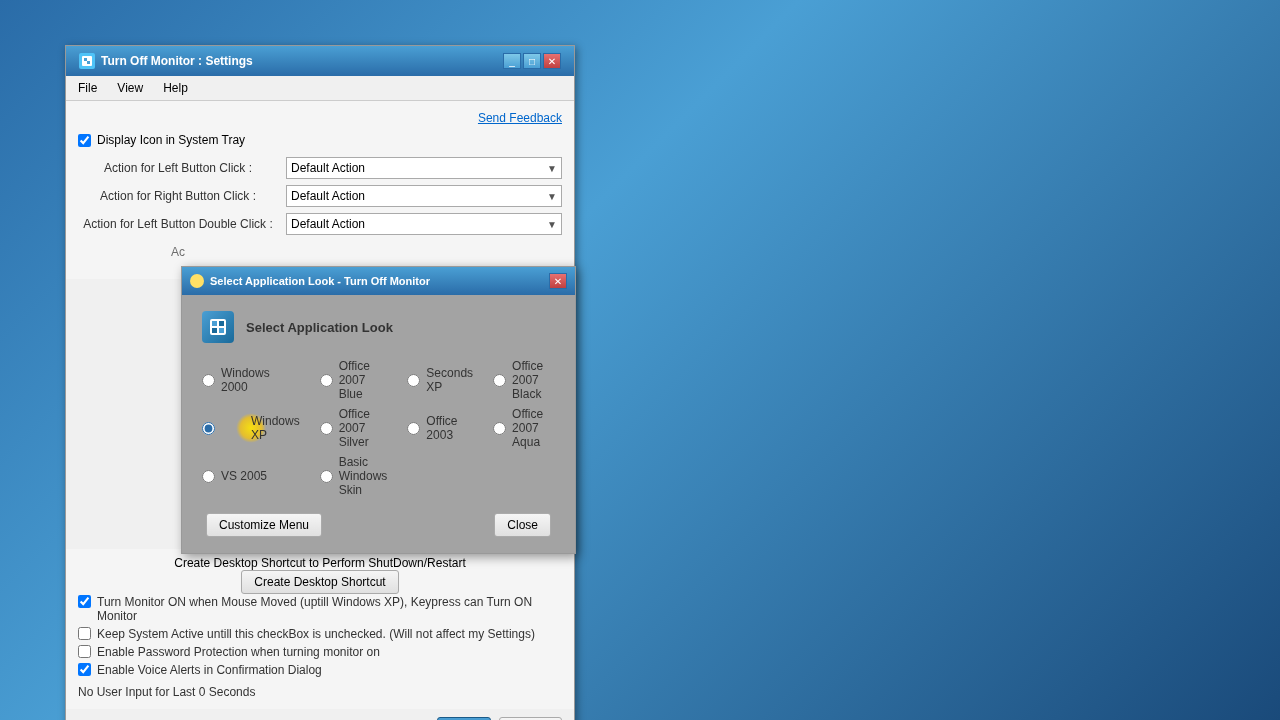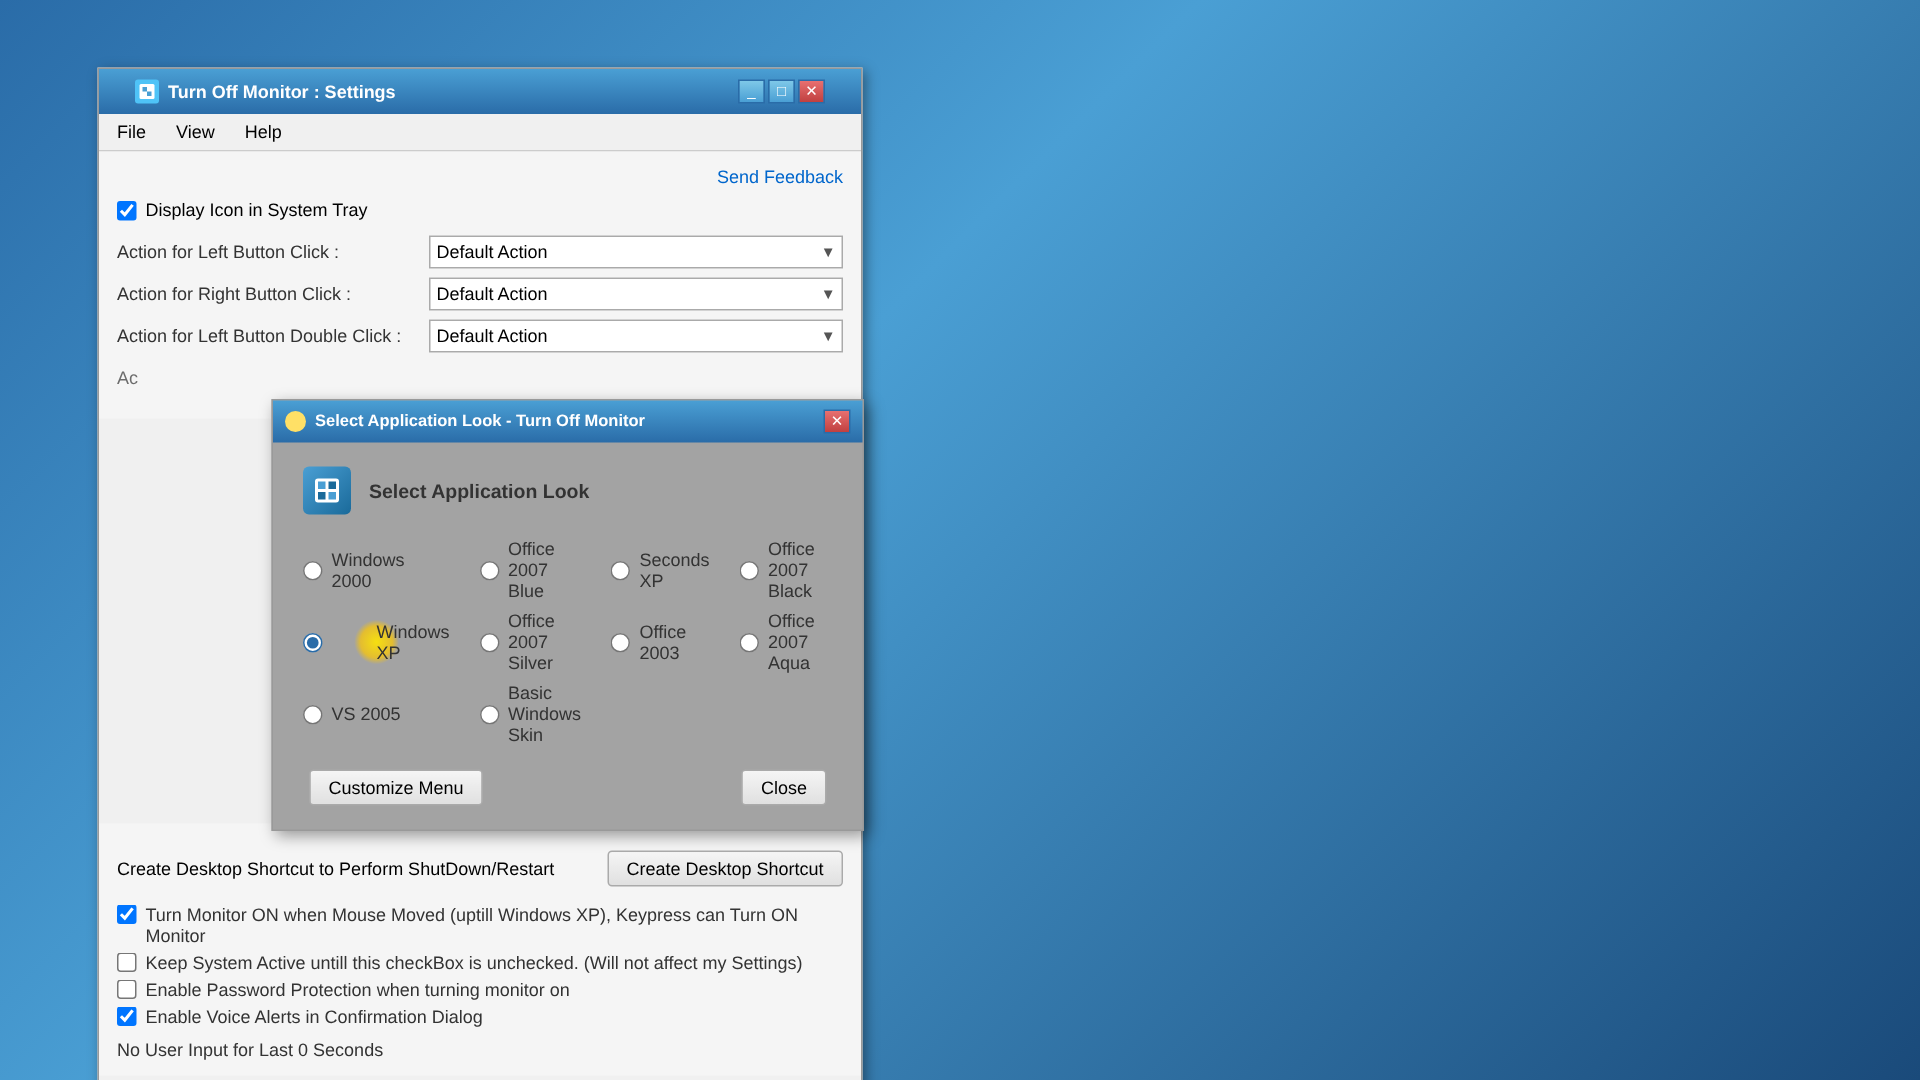--- a/index.html
+++ b/index.html
@@ -20,21 +20,21 @@
       top: 45px;
       width: 510px;
       background: #f0f0f0;
       border: 1px solid #999;
       box-shadow: 2px 2px 8px rgba(0,0,0,0.4);
     }
 
     .title-bar {
       background: linear-gradient(to bottom, #4a9fd4 0%, #2a6ca8 100%);
       color: white;
-      padding: 6px 24px;
+      padding: 6px 13px;
       display: flex;
       align-items: center;
       justify-content: space-between;
       height: 30px;
     }
 
     .title-bar-left {
       display: flex;
       align-items: center;
       gap: 6px;
@@ -99,41 +99,42 @@
       padding: 10px 12px;
       background: #f5f5f5;
     }
 
     .send-feedback {
       text-align: right;
       color: #0066cc;
       font-size: 12px;
       margin-bottom: 8px;
       cursor: pointer;
+      text-decoration: underline;
     }
 
     .checkbox-row {
       display: flex;
       align-items: center;
       gap: 6px;
       margin-bottom: 10px;
     }
 
     .form-row {
       display: flex;
       align-items: center;
       margin-bottom: 6px;
       gap: 8px;
     }
 
     .form-label {
       font-size: 12px;
       color: #333;
       min-width: 200px;
-      text-align: left;
+      text-align: center;
     }
 
     .dropdown {
       flex: 1;
       height: 22px;
       border: 1px solid #aaa;
       background: white;
       font-size: 12px;
       display: flex;
       align-items: center;
@@ -154,21 +155,22 @@
 
     .bottom-section {
       padding: 6px 12px;
       background: #f5f5f5;
     }
 
     .shortcut-row {
       display: flex;
       align-items: center;
       justify-content: space-between;
-      margin: 12px 0;
+      margin: 1px 0;
+      flex-direction: column;
     }
 
     .btn {
       padding: 4px 12px;
       font-size: 12px;
       background: linear-gradient(to bottom, #f5f5f5, #e0e0e0);
       border: 1px solid #aaa;
       border-radius: 3px;
       cursor: pointer;
     }

